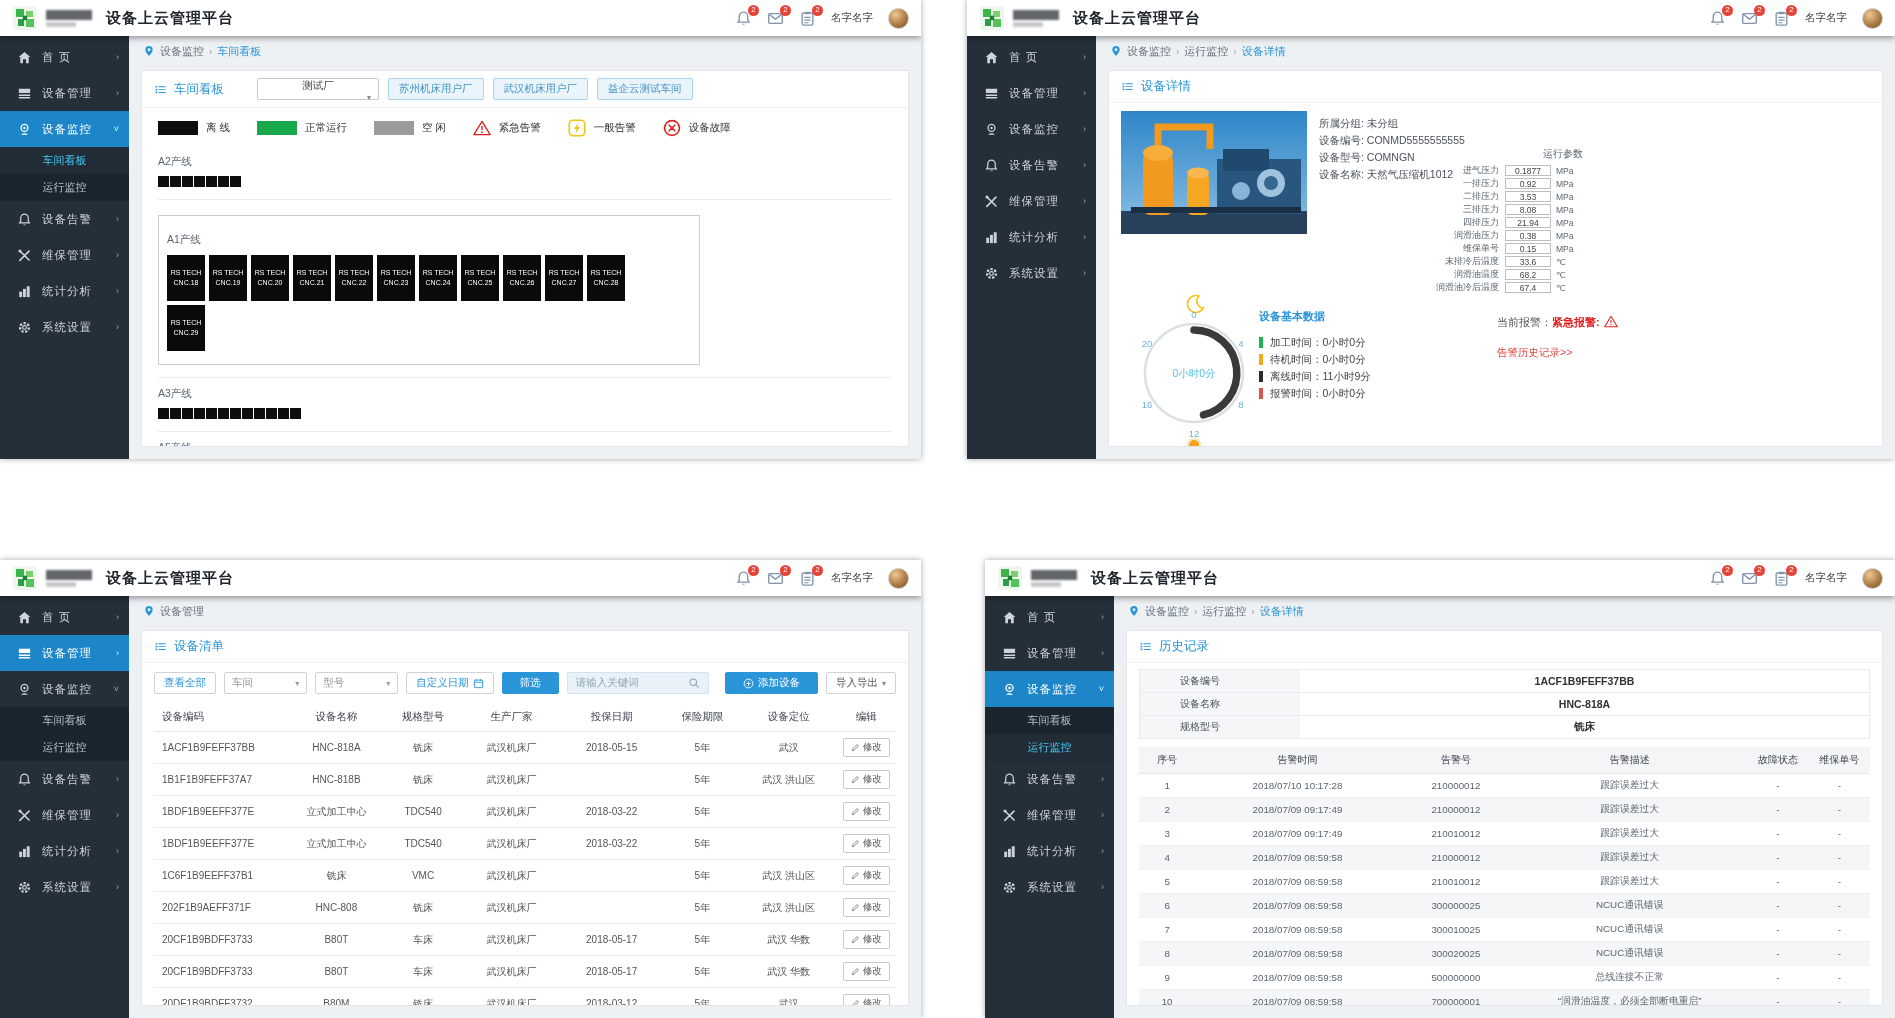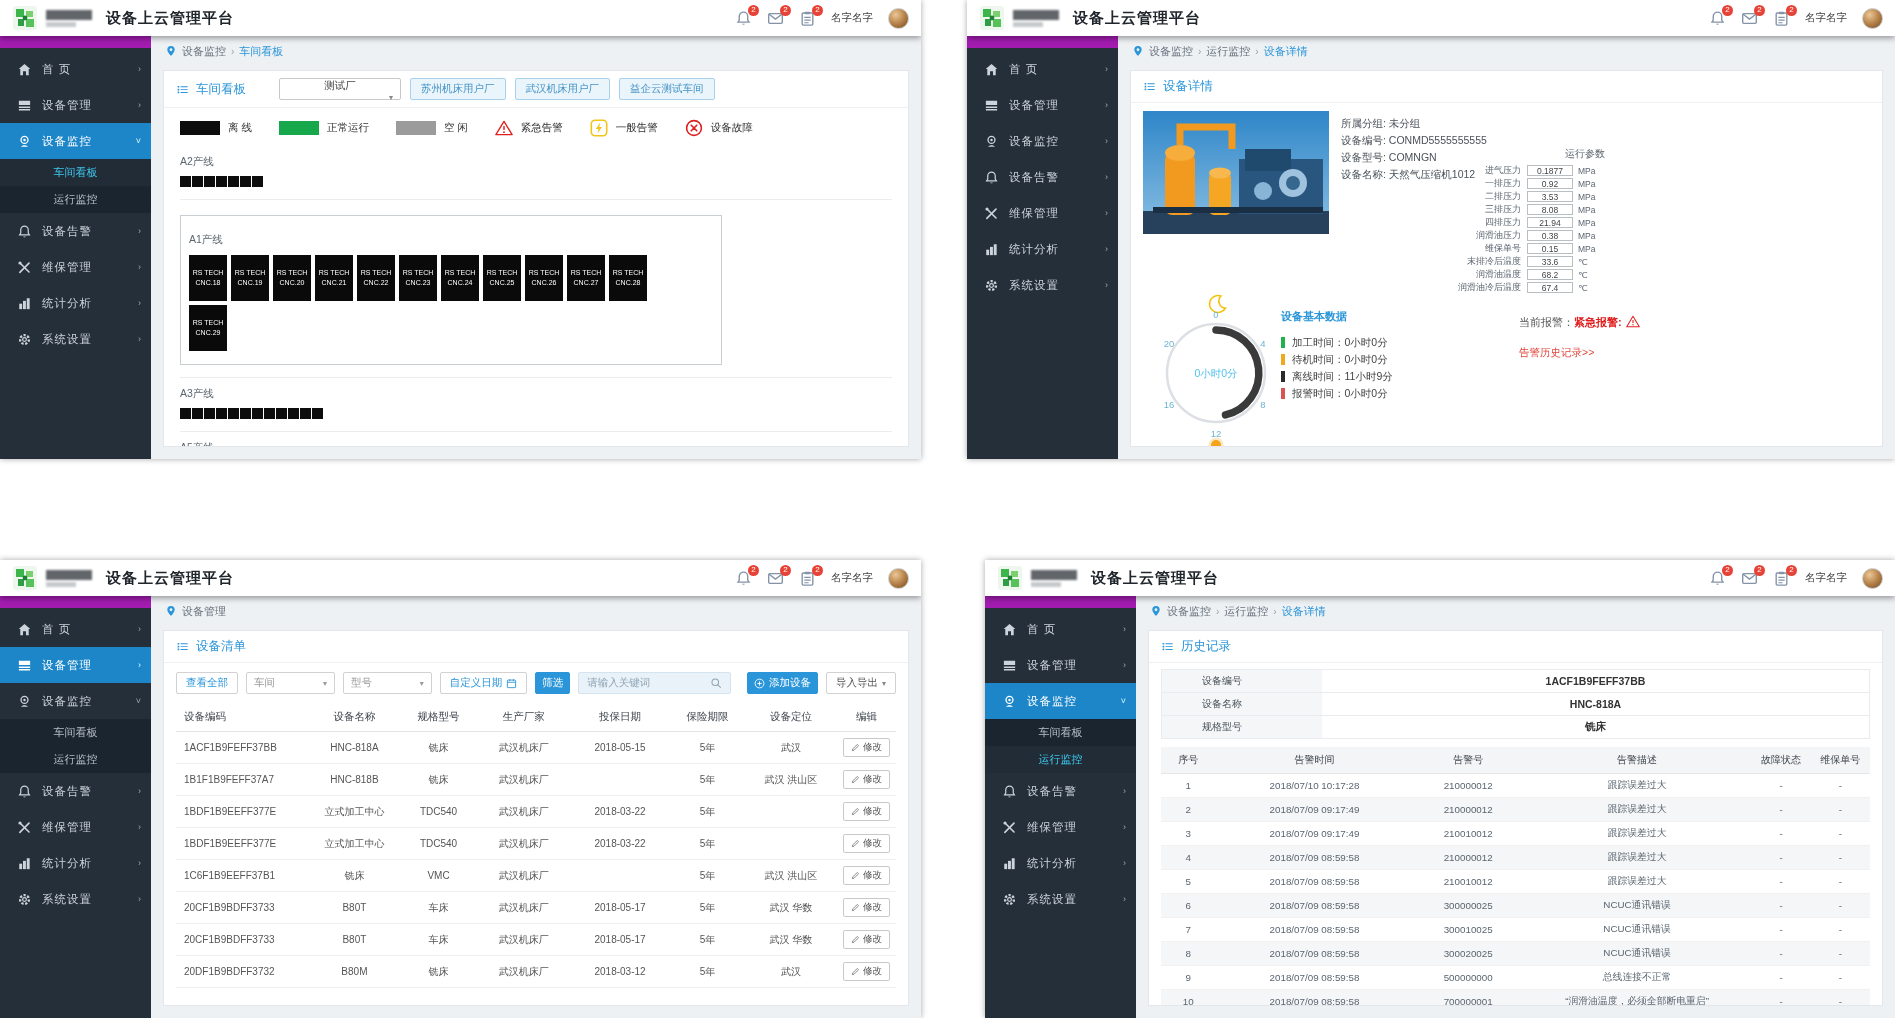--- a/index.html
+++ b/index.html
@@ -17,21 +17,21 @@
   .hdr-right{margin-left:auto;display:flex;align-items:center;gap:15px;}
   .hicon{position:relative;width:17px;height:17px;color:#8494a8;}
   .hicon svg{width:100%;height:100%;display:block;}
   .badge{position:absolute;top:-5px;right:-7px;background:#e84135;color:#fff;font-size:8px;
     width:11px;height:11px;border-radius:50%;display:flex;align-items:center;justify-content:center;line-height:1;}
   .uname{font-size:10.5px;color:#444;white-space:nowrap;}
   .avatar{width:21px;height:21px;border-radius:50%;border:1px solid #c9c9c9;
     background:radial-gradient(circle at 35% 30%,#ecc794,#b07c44 55%,#6d4a26);}
   
   .q-body{display:flex;height:calc(100% - 36px);}
-  .q-side{width:151px;background:#252f3a;flex:none;padding-top:3px;margin-top:12px;}
+  .q-side{width:129px;background:#252f3a;flex:none;padding-top:3px;}
   .s-item{height:36px;display:flex;align-items:center;padding:0 10px;color:#ccd3da;font-size:11.5px;cursor:pointer;}
   .s-item .sic{width:15px;height:15px;margin:0 10px 0 7px;flex:none;}
   .s-item .sic svg{width:100%;height:100%;display:block;}
   .s-item .slabel{letter-spacing:1px;}
   .s-item .chev{margin-left:auto;font-size:9px;color:#9fa9b3;}
   .s-item.active{background:#1d86c8;color:#fff;}
   .s-item.active .chev{color:#dff;}
   .s-sub{background:#1b252f;}
   .s-subitem{height:27px;line-height:27px;text-align:center;color:#b6bfc8;font-size:11px;cursor:pointer;}
   .s-subitem.activesub{color:#3fc8f0;background:#212c37;}
@@ -92,21 +92,21 @@
   .alarm-tri{display:inline-block;width:14px;height:13px;vertical-align:-2px;margin-left:4px;}
   .alarm-tri svg{width:100%;height:100%;display:block;}
   .hist-link{display:inline-block;margin-top:16px;color:#e0483e;font-size:10.5px;cursor:pointer;}
   
   .filterrow{display:flex;align-items:center;gap:8px;padding:9px 12px 7px;}
   .btn-plain{height:22px;padding:0 9px;background:#fff;border:1px solid #d2d2d2;border-radius:2px;
     font-size:10.5px;color:#2a95d9;display:flex;align-items:center;gap:4px;cursor:pointer;white-space:nowrap;}
   .sel{width:108px;height:22px;border:1px solid #d2d2d2;border-radius:2px;background:#fff;
     display:flex;align-items:center;padding:0 7px;font-size:10.5px;color:#999;justify-content:space-between;}
   .sel .dd-caret{color:#999;}
-  .btn-blue{height:22px;padding:0 6px;background:#2a95d9;border:1px solid #2a95d9;border-radius:2px;
+  .btn-blue{height:22px;padding:0 17px;background:#2a95d9;border:1px solid #2a95d9;border-radius:2px;
     font-size:10.5px;color:#fff;display:flex;align-items:center;gap:4px;cursor:pointer;white-space:nowrap;}
   .searchbox{width:188px;height:22px;background:#e9f2f9;border:1px solid #d3e3ef;border-radius:2px;
     display:flex;align-items:center;padding:0 8px;font-size:10.5px;color:#8fa4b5;}
   .searchbox .mag{margin-left:auto;width:12px;height:12px;color:#8fa4b5;}
   .searchbox .mag svg{width:100%;height:100%;display:block;}
   .spacer{flex:1;}
   .icon12{width:11px;height:11px;display:inline-block;}
   .icon12 svg{width:100%;height:100%;display:block;}
   table.grid{border-collapse:collapse;width:calc(100% - 24px);margin:2px 12px 0;font-size:10px;color:#555;}
   table.grid th{font-weight:normal;color:#3d454d;font-size:10.5px;padding:7px 3px;border-bottom:1px solid #e4e4e4;text-align:center;white-space:nowrap;}
@@ -925,20 +925,34 @@
                 <td></td>
                 <td>5年</td>
                 <td>武汉 洪山区</td>
                 <td><span class="editbtn"><span class="icon12">
                       <svg viewBox="0 0 16 16">
                         <path d="M2.5 13.5l.8-3.1 7.8-7.8 2.3 2.3-7.8 7.8z" fill="none" stroke="currentColor" stroke-width="1.2"></path>
                       </svg>
                     </span>修改</span></td>
               </tr>
               <tr>
+                <td>202F1B9AEFF371F</td>
+                <td>HNC-808</td>
+                <td>铣床</td>
+                <td>武汉机床厂</td>
+                <td></td>
+                <td>5年</td>
+                <td>武汉 洪山区</td>
+                <td><span class="editbtn"><span class="icon12">
+                      <svg viewBox="0 0 16 16">
+                        <path d="M2.5 13.5l.8-3.1 7.8-7.8 2.3 2.3-7.8 7.8z" fill="none" stroke="currentColor" stroke-width="1.2"></path>
+                      </svg>
+                    </span>修改</span></td>
+              </tr>
+              <tr>
                 <td>20CF1B9BDFF3733</td>
                 <td>B80T</td>
                 <td>车床</td>
                 <td>武汉机床厂</td>
                 <td>2018-05-17</td>
                 <td>5年</td>
                 <td>武汉 华数</td>
                 <td><span class="editbtn"><span class="icon12">
                       <svg viewBox="0 0 16 16">
                         <path d="M2.5 13.5l.8-3.1 7.8-7.8 2.3 2.3-7.8 7.8z" fill="none" stroke="currentColor" stroke-width="1.2"></path>

